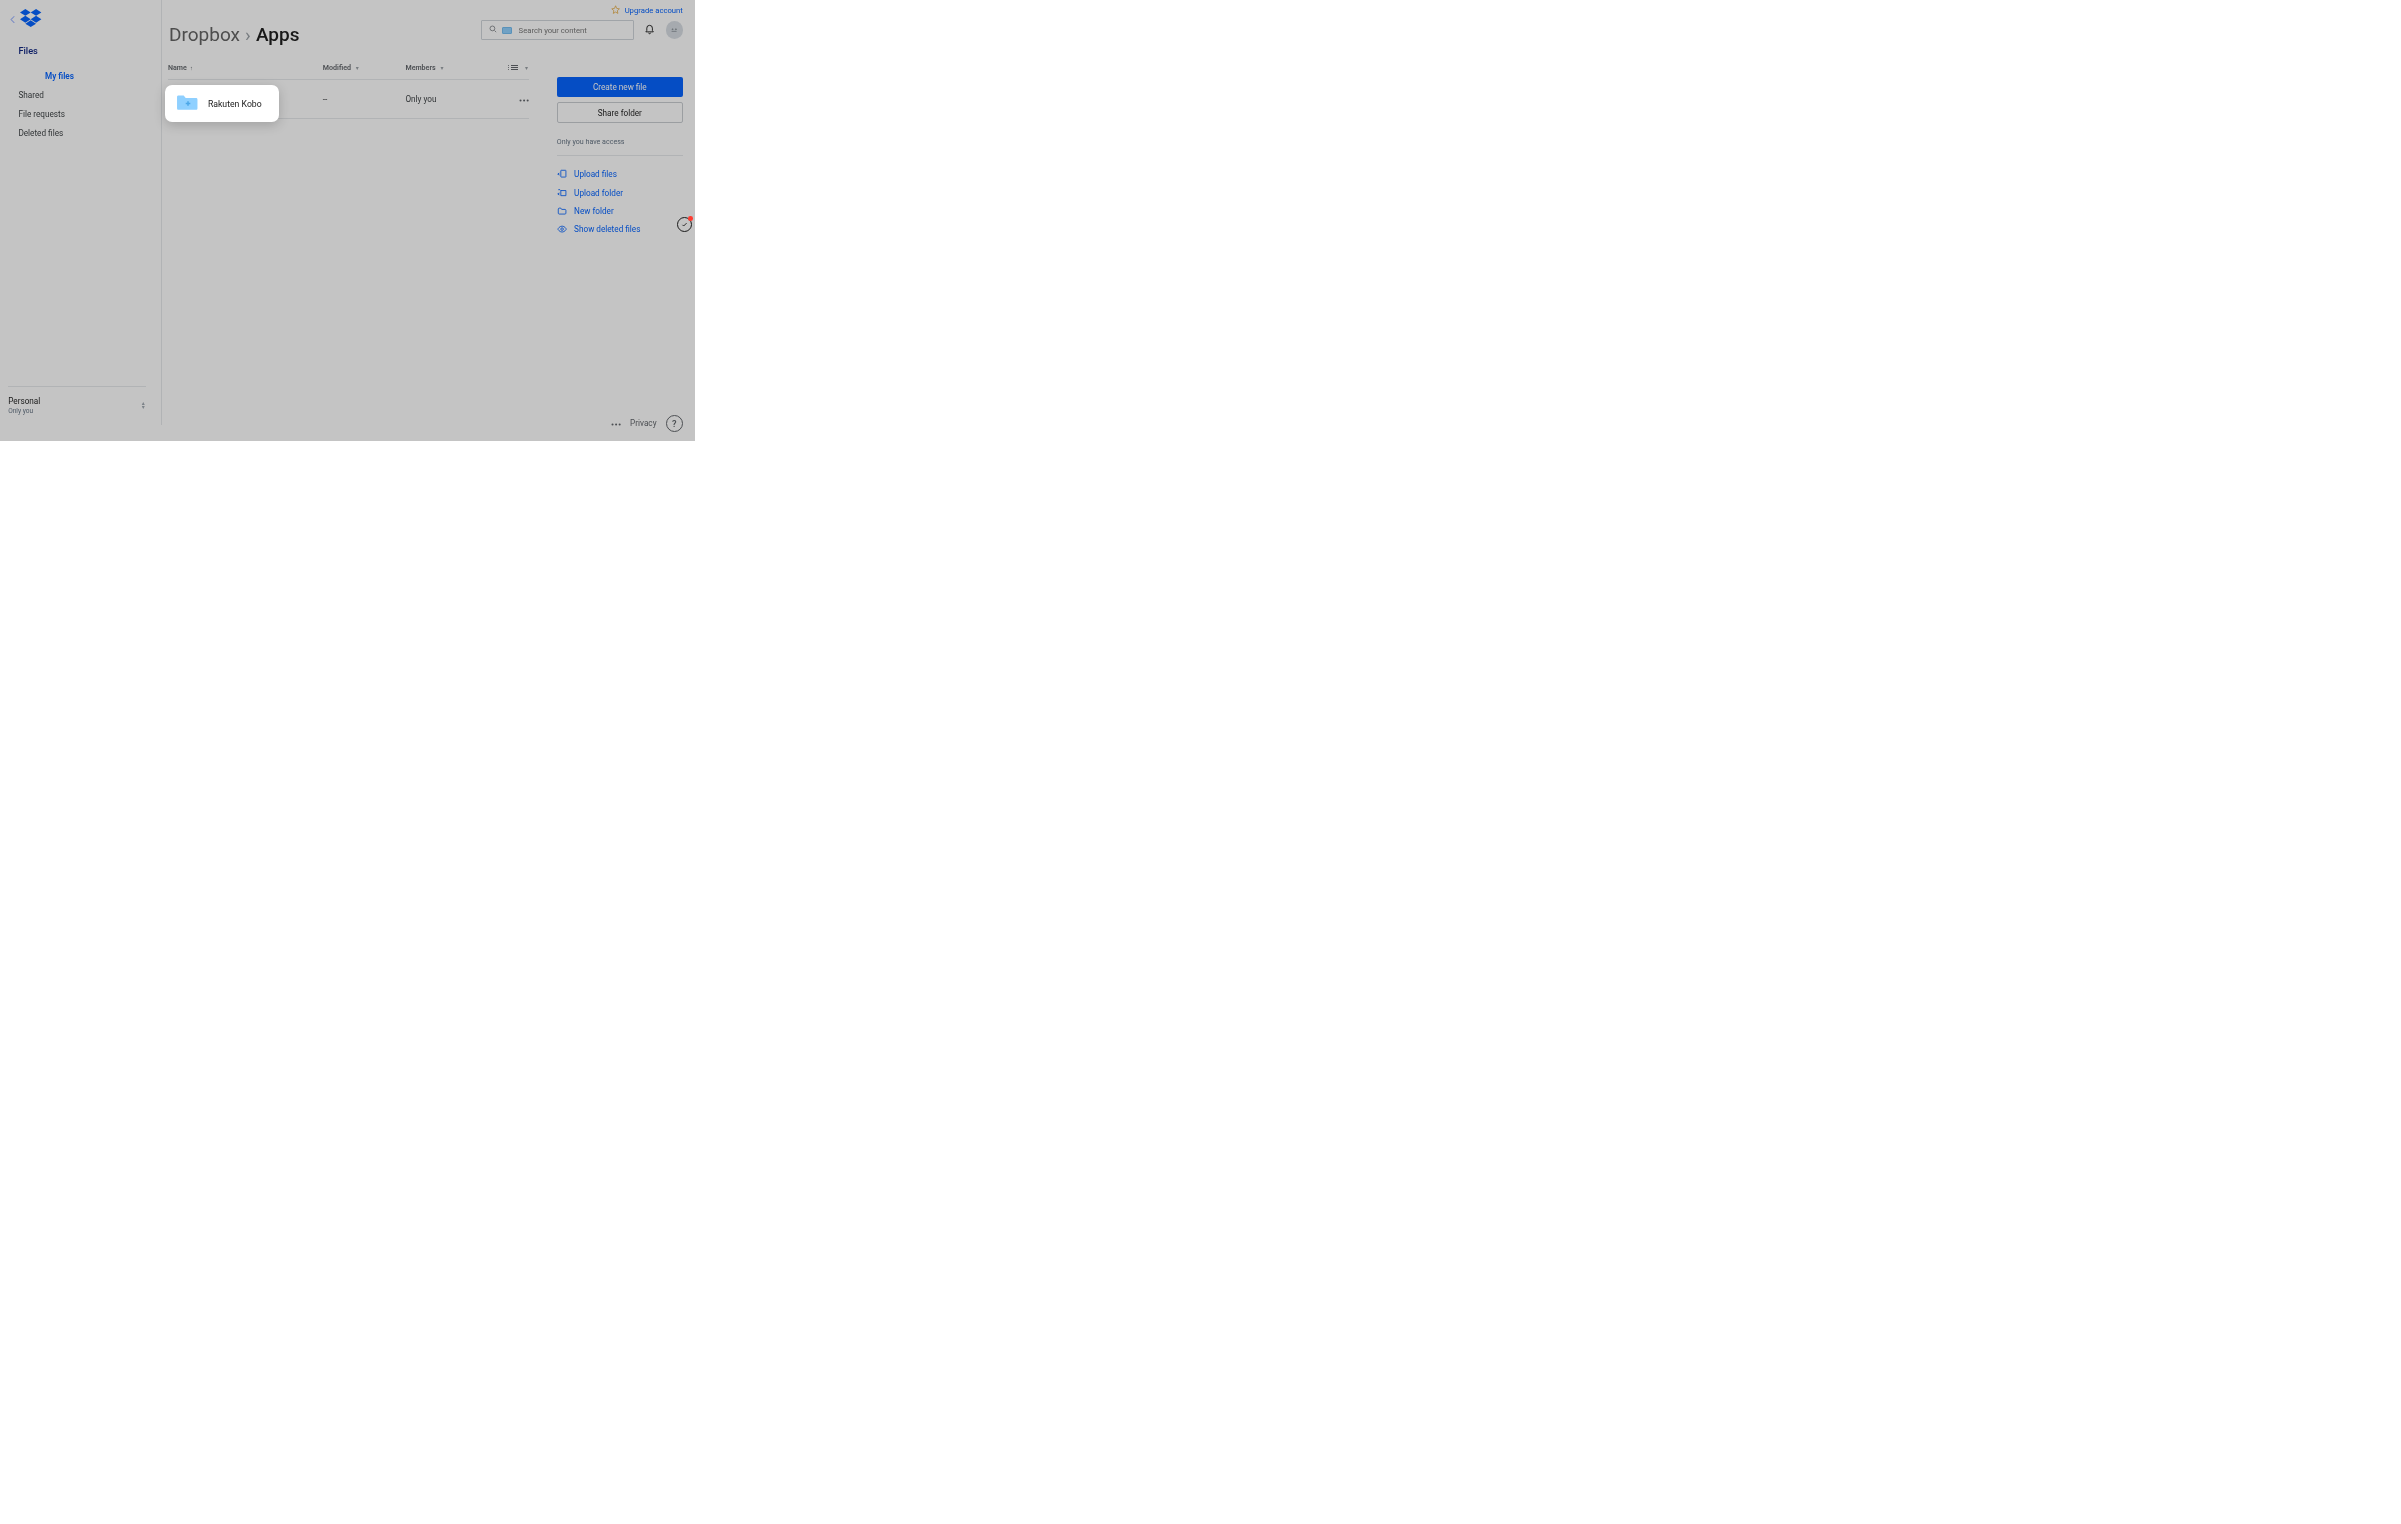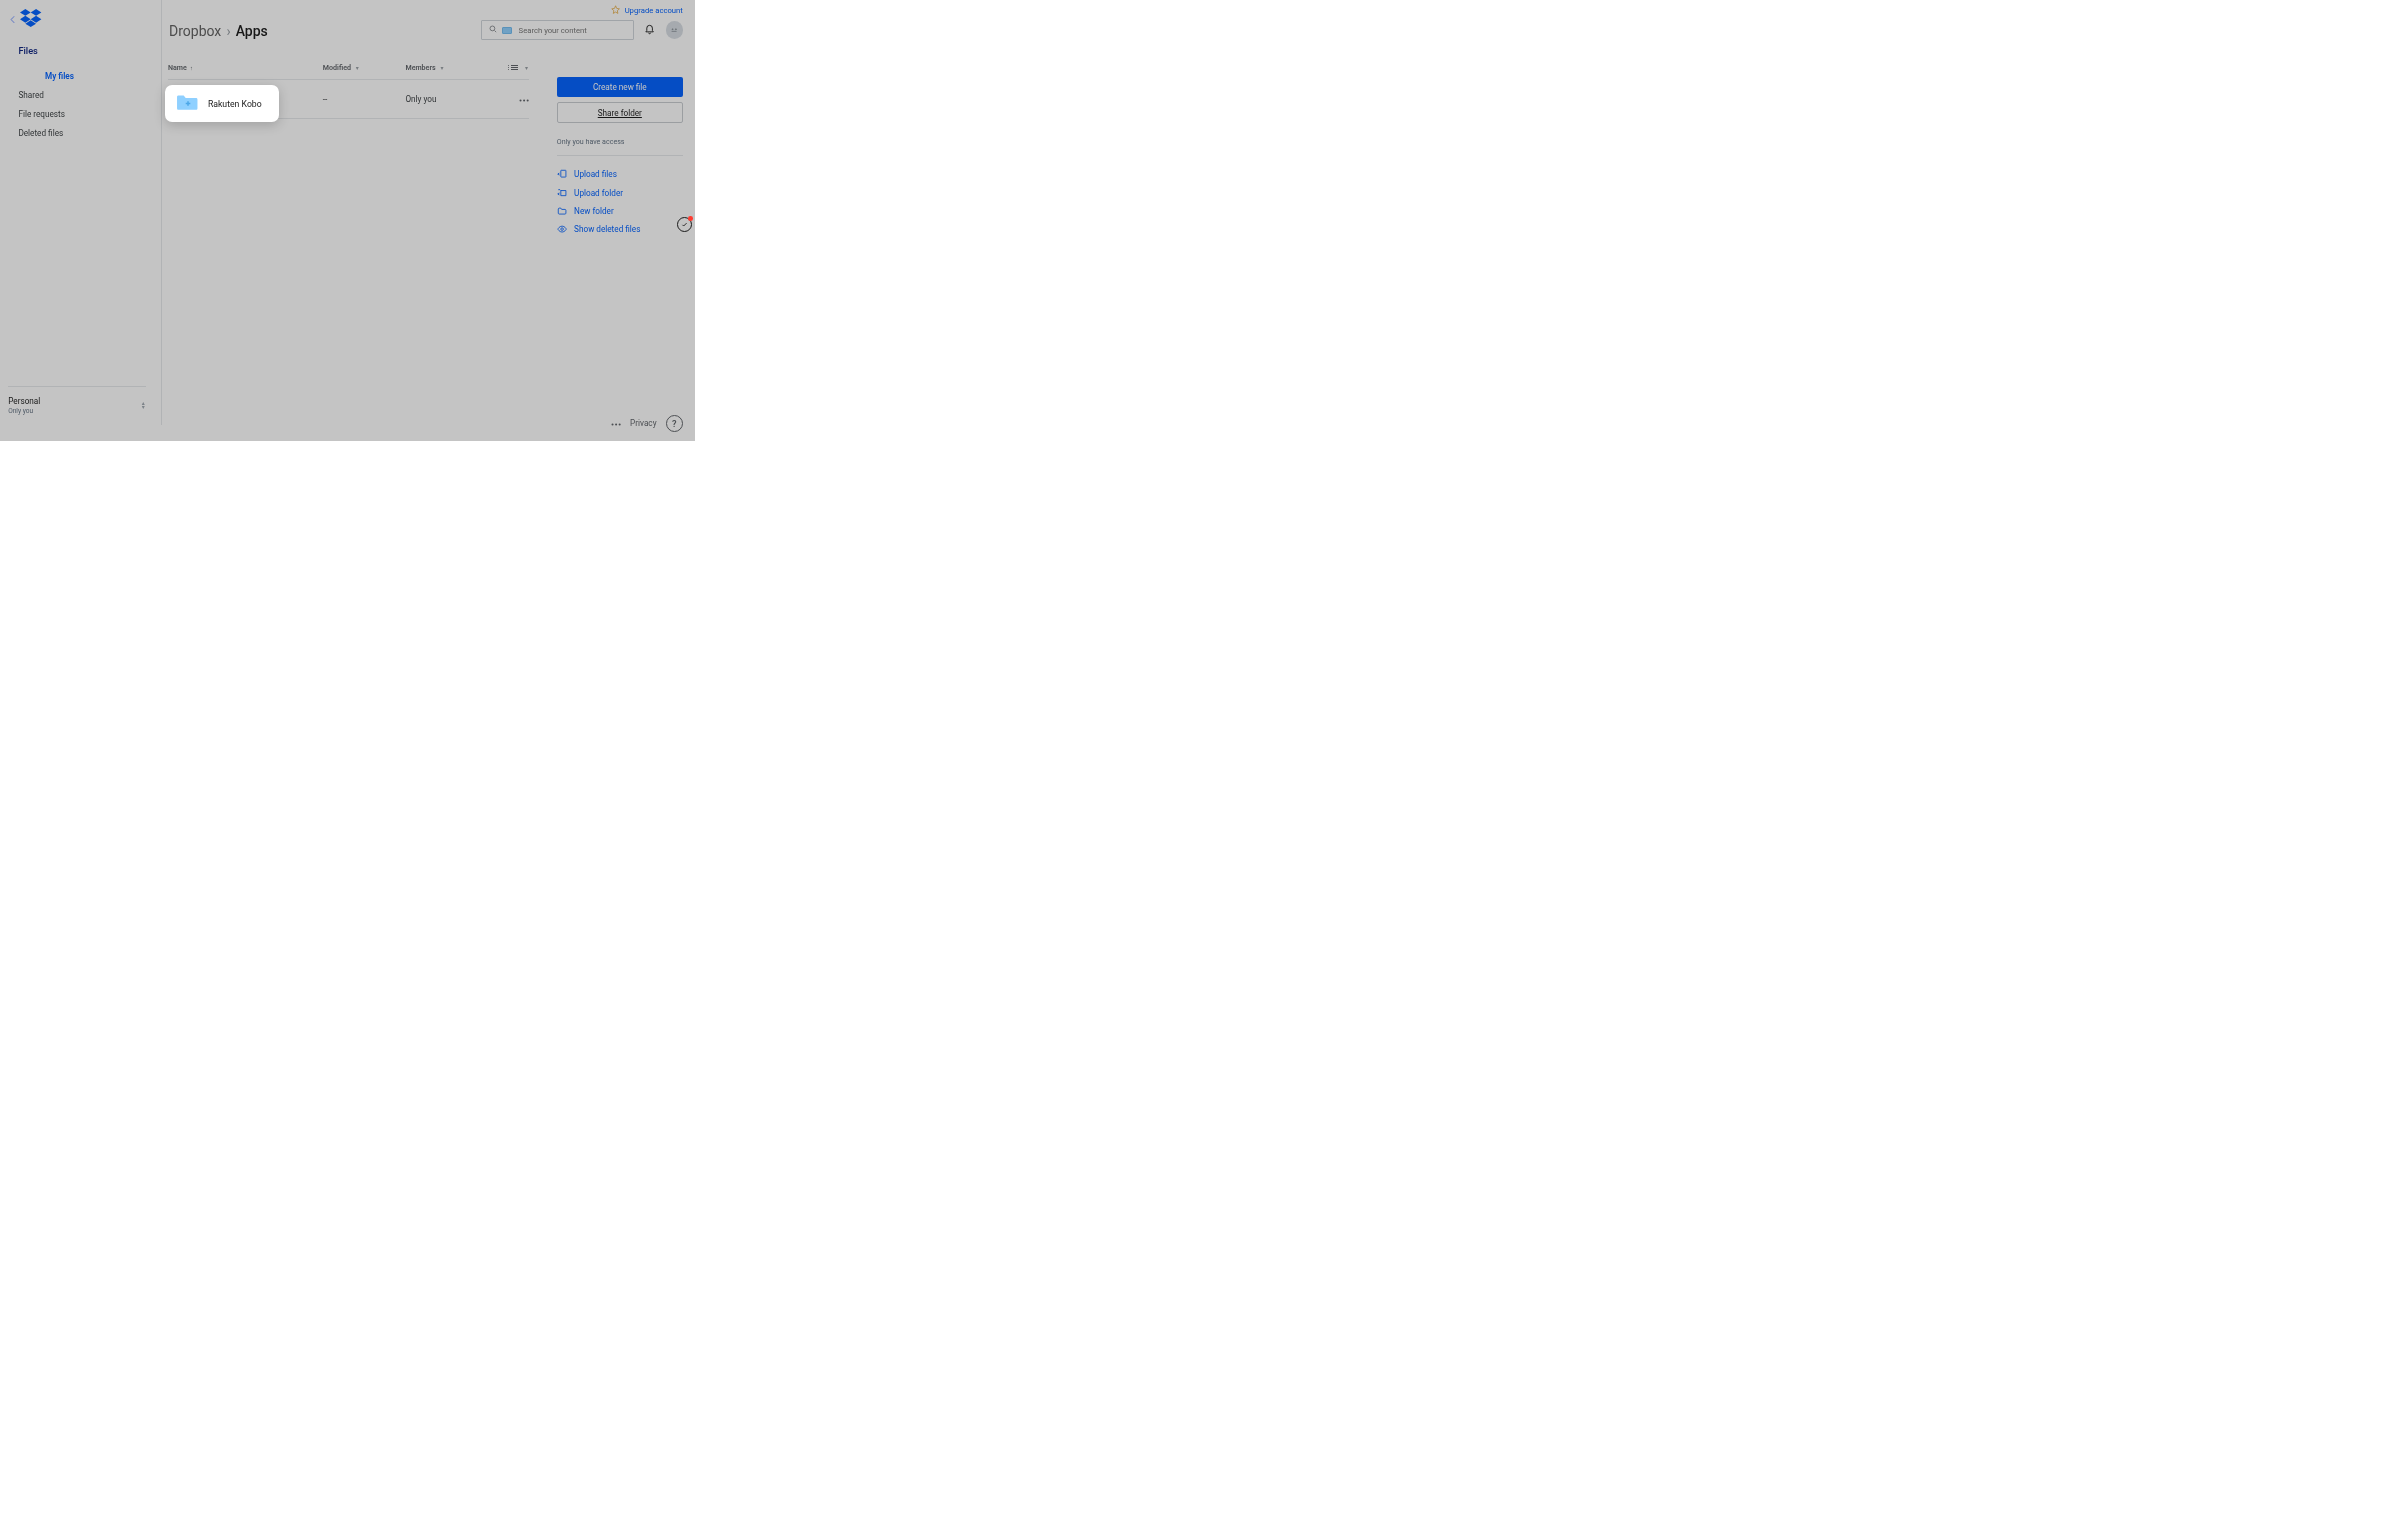--- a/index.html
+++ b/index.html
@@ -38,21 +38,21 @@
   }
   .account-name { font-size:8.2px; color:var(--text); }
   .account-sub  { font-size:6.6px; color:var(--text2); margin-top:1px;}
   .account-chevrons { color:#a0a8b0; font-size:5.1px; line-height:4.1px; text-align:center; }
 
   
   .topbar {
     position:absolute; left:138px; right:0; top:0; height:49px;
   }
   .upgrade-row { position:absolute; right:12.2px; top:5.1px; display:flex; align-items:center; gap:4.1px; font-size:7.7px; color:var(--blue); }
-  .breadcrumb { position:absolute; left:31px; top:22.5px; font-size:14px; color:var(--text); display:flex; align-items:center; gap:5.1px;}
+  .breadcrumb { position:absolute; left:31px; top:22.5px; font-size:19px; color:var(--text); display:flex; align-items:center; gap:5.1px;}
   .breadcrumb a { color:#616161; text-decoration:none; }
   .breadcrumb .sep { color:#9aa0a6; }
   .breadcrumb .current { color:#1a1a1a; font-weight:500; }
   .top-right { position:absolute; right:12.2px; top:20.4px; display:flex; align-items:center; gap:10.2px; }
   .searchbox {
     display:flex; align-items:center; gap:5.1px;
     width:153px; height:19.4px; padding:0 7.1px;
     border:0.5px solid #cfd4da; border-radius:1px; color:#7a828a;
   }
   .searchbox input { flex:1; border:none; outline:none; background:transparent; font-size:7.7px; color:#3c4043;}
@@ -83,21 +83,21 @@
     display:flex; align-items:center; gap:9.2px;
     padding:0 11.2px;
     z-index:60;
   }
   .highlight-float .fname{ font-size:8.7px; color:#1a1a1a;}
 
   
   .rightpanel { position:absolute; right:12.2px; top:77px; width:126px; }
   .btn { width:100%; height:20.4px; border-radius:2px; font-size:8.2px; display:flex; align-items:center; justify-content:center; cursor:pointer;text-align:right; }
   .btn-primary { background:var(--blue); color:#fff; border:none; }
-  .btn-secondary { background:#fff; color:#1a1a1a; border:0.5px solid #c8ccd1; margin-top:5.1px;text-decoration:underline;}
+  .btn-secondary { background:#fff; color:#1a1a1a; border:0.5px solid #c8ccd1; margin-top:5.1px;}
   .access-note { font-size:7.1px; color:#637282; margin:14.3px 0 9.2px;}
   .divider { height:0.5px; background:var(--border); margin-bottom:9.2px;}
   .action-link { display:flex; align-items:center; gap:7.1px; color:var(--blue); font-size:8.2px; padding:4.1px 0; cursor:pointer;}
   .action-link svg, .action-link .ico { width:10.2px; height:10.2px; flex:0 0 10.2px;}
 
   
   .footer { position:absolute; right:12.2px; bottom:9.2px; display:flex; align-items:center; gap:9px; color:#5f6368; }
   .footer .help { width:17.3px; height:17.3px; border:1px solid #5f6368; border-radius:50%; display:flex; align-items:center; justify-content:center; font-weight:600; font-size:9.2px; color:#5f6368;}
 
   

